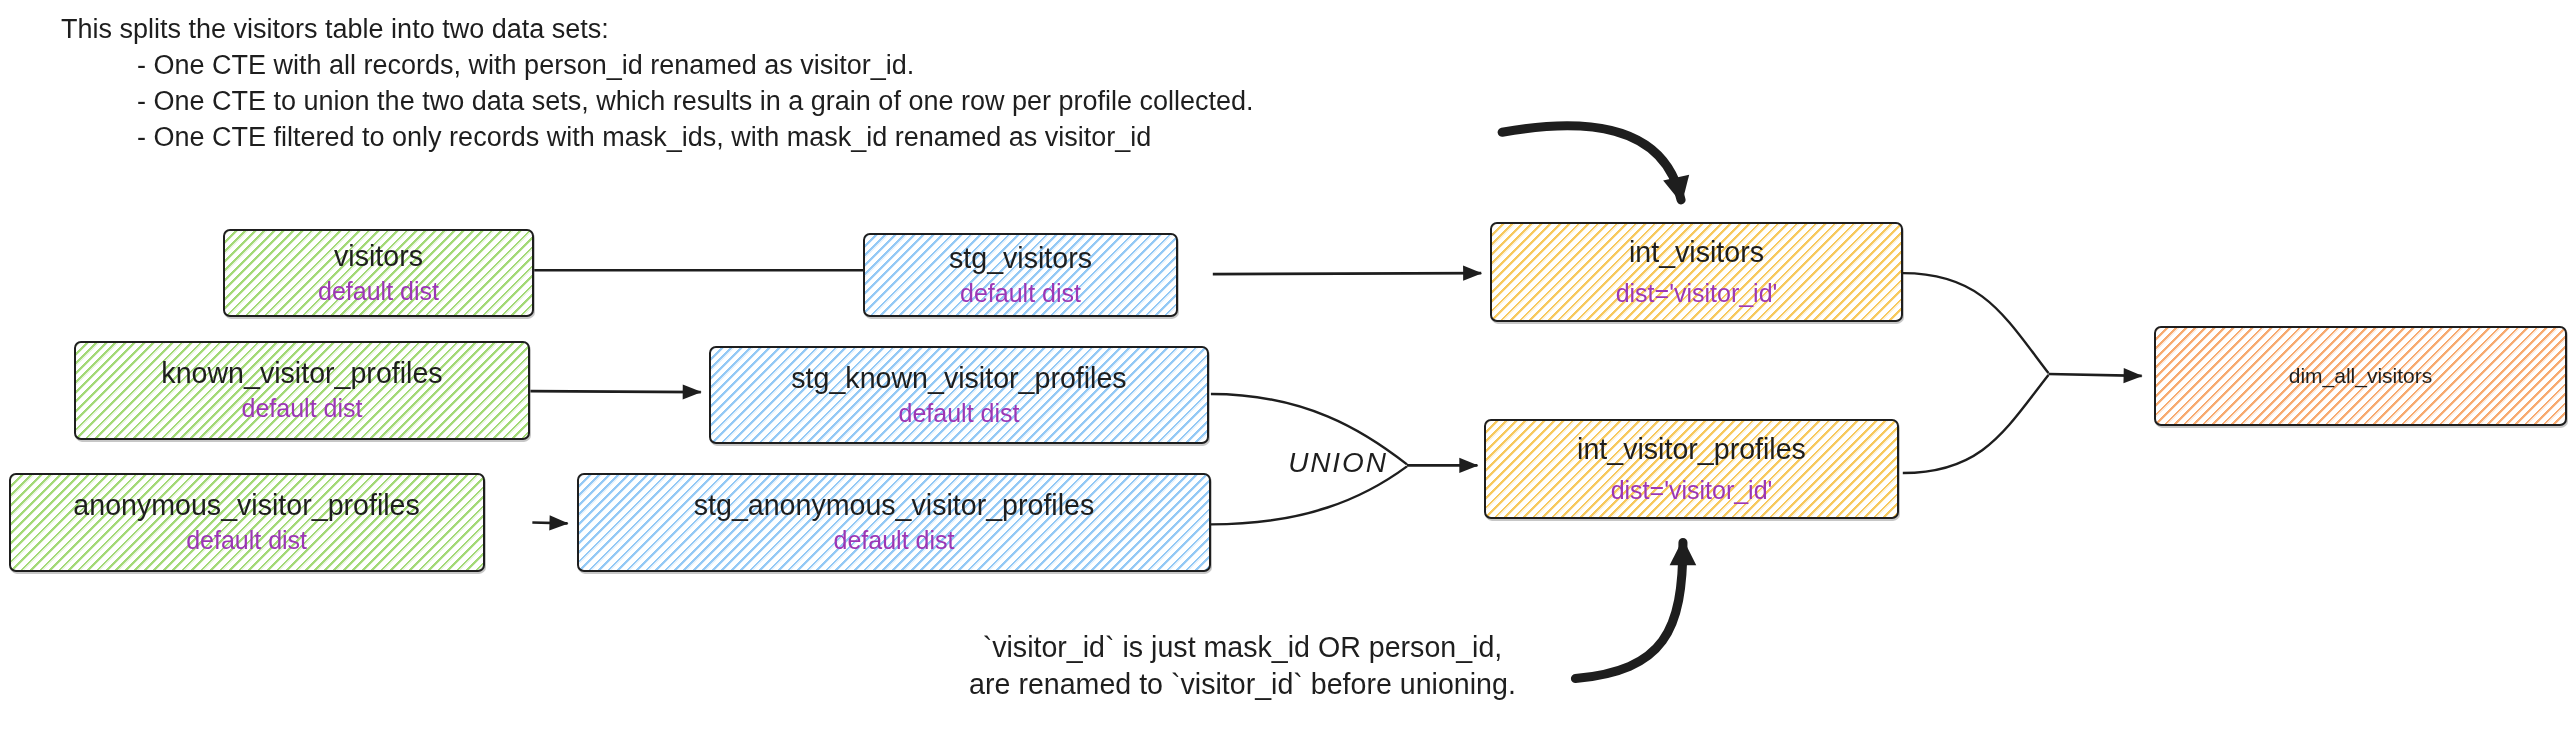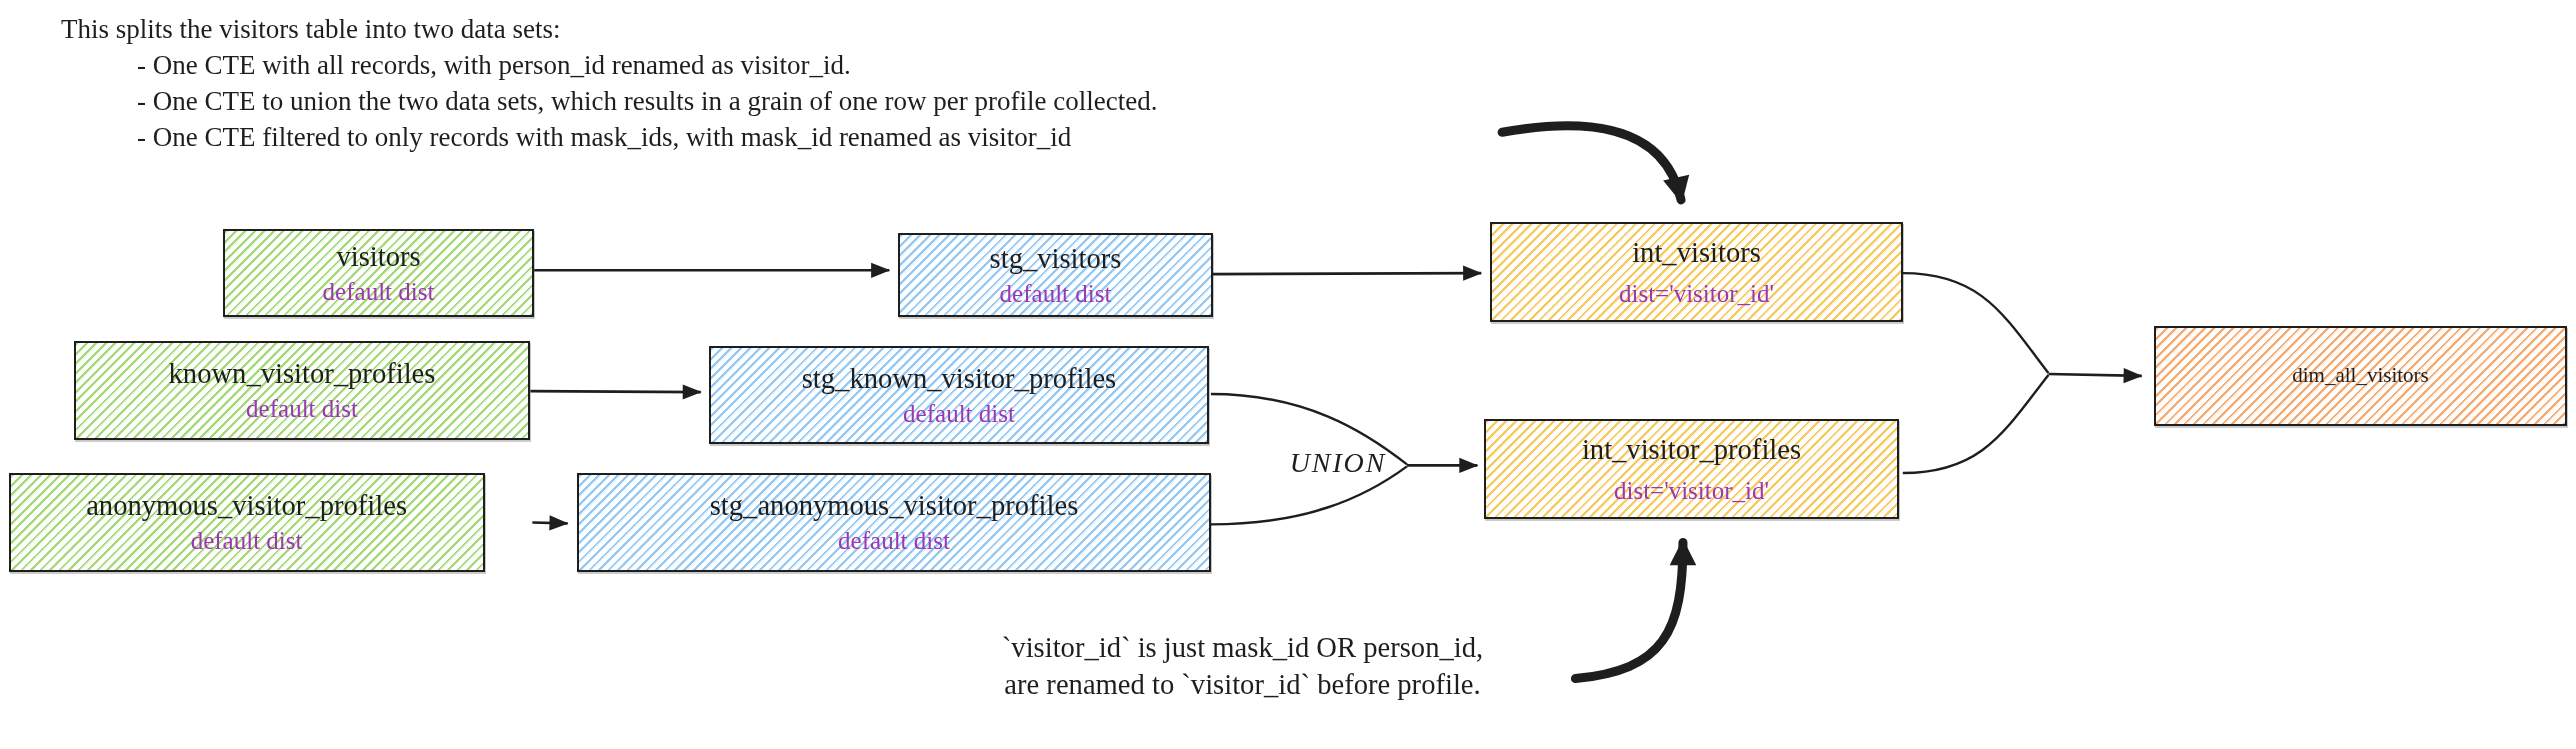--- a/index.html
+++ b/index.html
@@ -1,24 +1,24 @@
 <!DOCTYPE html>
 <html style="font-size:15.2px"><head>
 <meta charset="utf-8">
 <style>
   html,body{margin:0;padding:0;background:#ffffff;}
   .canvas{
     position:relative;width:2576px;height:749px;background:#ffffff;overflow:hidden;
-    font-family:Liberation Serif, serif;color:#1e1e1e;
+    font-family:Liberation Sans, sans-serif;color:#1e1e1e;
   }
   svg.overlay{position:absolute;left:0;top:0;width:2576px;height:749px;}
 
   
   .node{
-    position:absolute;box-sizing:border-box;border:2.4px solid #1e1e1e;border-radius:0;
+    position:absolute;box-sizing:border-box;border:2.4px solid #1e1e1e;border-radius:7px;
     display:flex;flex-direction:column;align-items:center;justify-content:center;
     gap:5.7px;background-color:#ffffff;box-shadow:1px 1.9px 0 rgba(30,30,30,.25);
   }
   .node .t{font-size:28.6px;font-weight:500;white-space:nowrap;line-height:1.1;}
   .node .s{font-size:25px;color:#9c36b5;white-space:nowrap;line-height:1.1;}
   .hatch-green{background-image:repeating-linear-gradient(135deg,#a3d977 0 1.9px,rgba(163,217,119,.25) 1.9px 2.9px,transparent 2.9px 6.7px);}
   .hatch-blue {background-image:repeating-linear-gradient(135deg,#94c9f5 0 1.9px,rgba(148,201,245,.25) 1.9px 2.9px,transparent 2.9px 6.7px);}
   .hatch-yellow{background-image:repeating-linear-gradient(135deg,#f7c95e 0 1.9px,rgba(247,201,94,.25) 1.9px 2.9px,transparent 2.9px 6.7px);gap:12px;}
   .hatch-orange{background-image:repeating-linear-gradient(135deg,#f7aa70 0 1.9px,rgba(247,170,112,.25) 1.9px 2.9px,transparent 2.9px 6.7px);}
 
@@ -75,21 +75,21 @@
   </div>
   <div class="node hatch-green" style="left:74px;top:341px;width:456px;height:99px">
     <div class="t">known_visitor_profiles</div>
     <div class="s">default dist</div>
   </div>
   <div class="node hatch-green" style="left:8.6px;top:473px;width:476px;height:99px">
     <div class="t">anonymous_visitor_profiles</div>
     <div class="s">default dist</div>
   </div>
 
-  <div class="node hatch-blue" style="left:898px;top:233px;width:315px;height:84px">
+  <div class="node hatch-blue" style="left:863px;top:233px;width:315px;height:84px">
     <div class="t">stg_visitors</div>
     <div class="s">default dist</div>
   </div>
   <div class="node hatch-blue" style="left:709px;top:346px;width:500px;height:98px">
     <div class="t">stg_known_visitor_profiles</div>
     <div class="s">default dist</div>
   </div>
   <div class="node hatch-blue" style="left:577px;top:473px;width:634px;height:99px">
     <div class="t">stg_anonymous_visitor_profiles</div>
     <div class="s">default dist</div>
@@ -105,17 +105,17 @@
   </div>
 
   <div class="node hatch-orange" style="left:2154px;top:326px;width:413px;height:100px">
     <div class="t" style="font-size:21px">dim_all_visitors</div>
   </div>
 
   <div class="union-label">UNION</div>
 
   <div class="bottom-note">
     <div>`visitor_id` is just mask_id OR person_id,</div>
-    <div>are renamed to `visitor_id` before profile.</div>
+    <div>are renamed to `visitor_id` before unioning.</div>
   </div>
 
 </div>
 
 
 </body></html>

